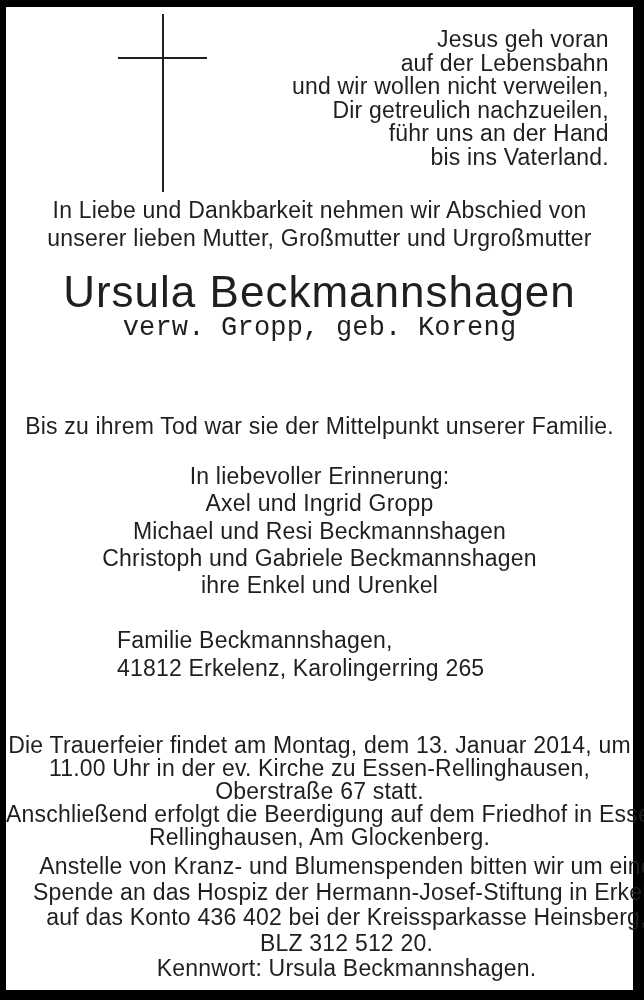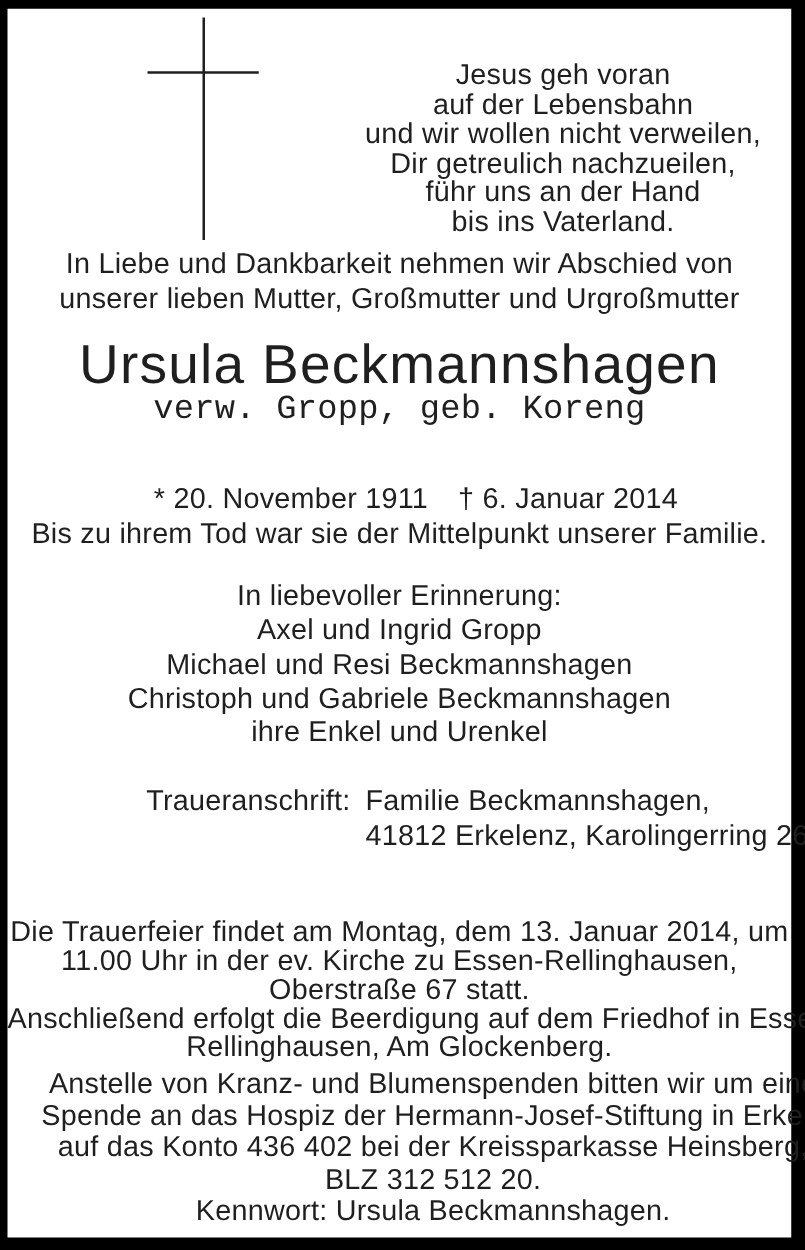--- a/index.html
+++ b/index.html
@@ -39,23 +39,23 @@
     position: absolute;
     left: 6px; width: 627px;
     text-align: center;
     font-size: 23px;
     line-height: 27.5px;
     white-space: pre;
     letter-spacing: 0.2px;
   }
 
   .verse {
-    left: 292px; top: 48px;
+    left: 292px; top: 28px;
     width: auto;
-    text-align: center;
+    text-align: right;
     line-height: 23.5px;
   }
 
   .intro   { top: 197px; text-align: center; }
 
   .name {
     position: absolute;
     left: 6px; top: 268px; width: 627px;
     margin: 0;
     text-align: center;
@@ -107,34 +107,30 @@
 führ uns an der Hand
 bis ins Vaterland.</div>
 
   <div class="block intro">In Liebe und Dankbarkeit nehmen wir Abschied von
 unserer lieben Mutter, Großmutter und Urgroßmutter</div>
 
   <h1 class="name">Ursula Beckmannshagen</h1>
 
   <div class="block subname">verw. Gropp, geb. Koreng</div>
 
-  <div class="block dates">
-    <span>* 20. November 1911</span><span class="death">† 6. Januar 2014</span>
-  </div>
 
   <div class="block memoriam">In liebevoller Erinnerung:
 Axel und Ingrid Gropp
 Michael und Resi Beckmannshagen
 Christoph und Gabriele Beckmannshagen
 ihre Enkel und Urenkel</div>
 
   <div class="block motto">Bis zu ihrem Tod war sie der Mittelpunkt unserer Familie.</div>
 
   <div class="address">
-    <span class="addr-label">Traueranschrift:</span>
     <div class="addr-lines">Familie Beckmannshagen,
 41812 Erkelenz, Karolingerring 265</div>
   </div>
 
   <div class="block funeral">Die Trauerfeier findet am Montag, dem 13. Januar 2014, um
 11.00 Uhr in der ev. Kirche zu Essen-Rellinghausen,
 Oberstraße 67 statt.
 Anschließend erfolgt die Beerdigung auf dem Friedhof in Essen-
 Rellinghausen, Am Glockenberg.</div>
 

